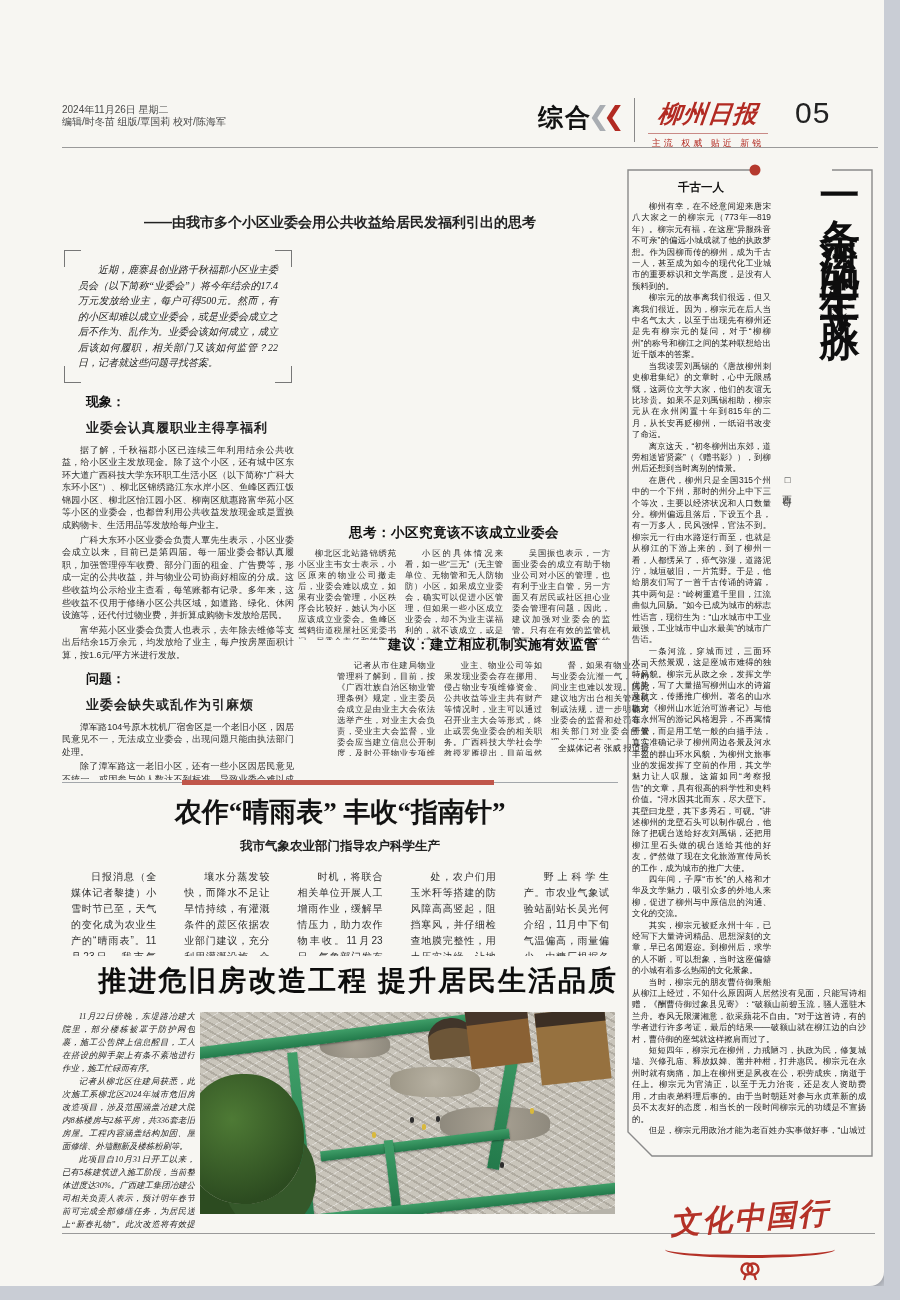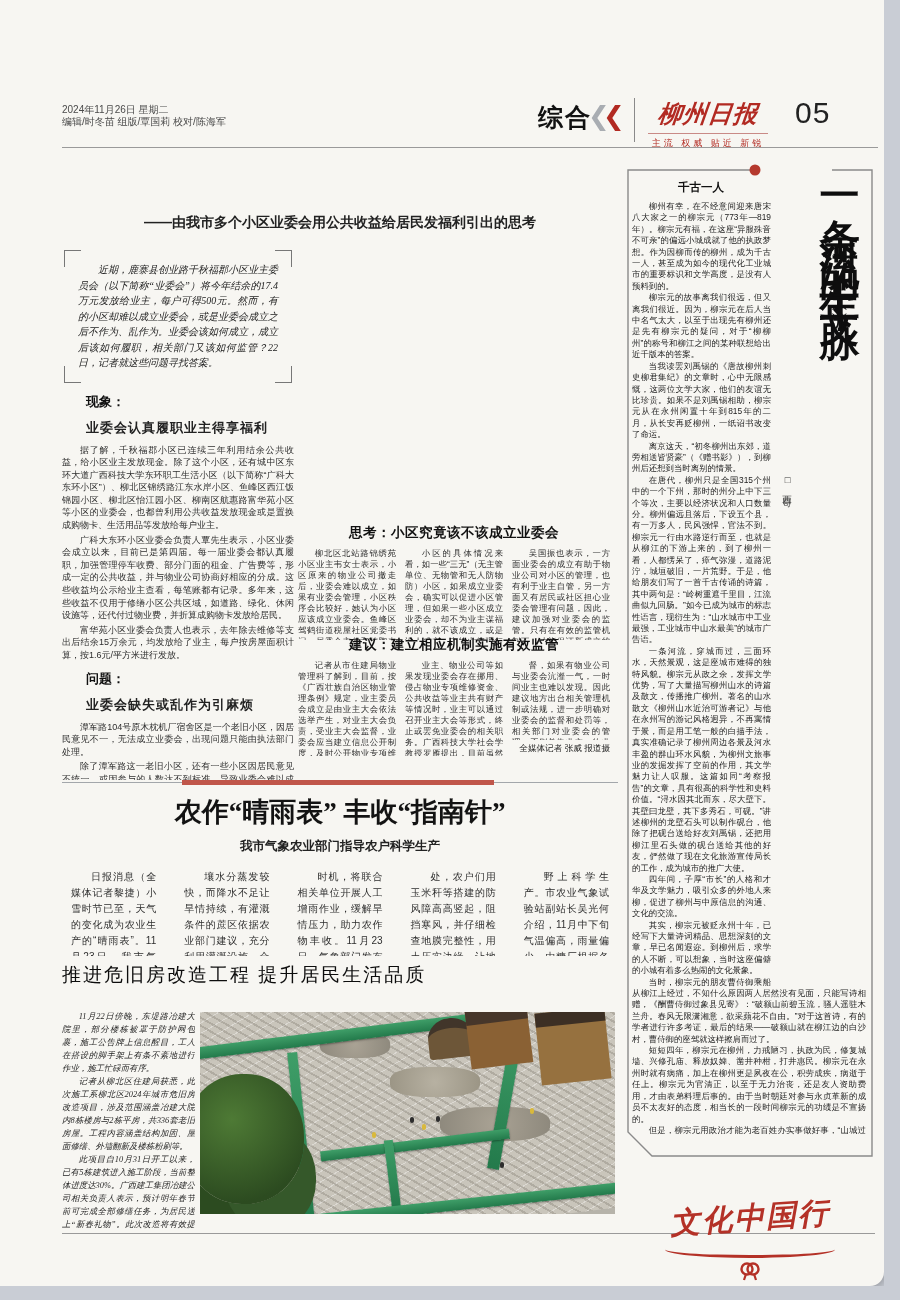--- a/index.html
+++ b/index.html
@@ -84,21 +84,21 @@
   .divider-thin{left:62px;top:782px;width:556px;height:1px;background:#a3a7ab;}
   .divider-red{left:182px;top:779.5px;width:312px;height:5px;background:#c0564a;}
   
   .a2-headline{left:62px;top:794px;width:556px;text-align:center;font-size:27px;font-weight:900;color:#131313;
                font-family:"Liberation Serif",serif;}
   .a2-subtitle{left:62px;top:838px;width:556px;text-align:center;font-size:12.5px;font-weight:bold;color:#222;}
   .a2-cols{left:62px;top:860px;width:556px;height:96px;display:flex;gap:10px;overflow:hidden;}
   .a2-cols .col{flex:1;overflow:hidden;}
   .a2p{font-size:10px;line-height:16px;text-align:justify;text-indent:2em;color:#2e2e2e;margin:9px;}
   
-  .a3-headline{left:62px;top:962px;width:556px;text-align:left;font-size:19px;font-weight:400;
+  .a3-headline{left:62px;top:962px;width:556px;text-align:right;font-size:28px;font-weight:700;
                color:#0d0d0d;letter-spacing:2px;}
   .a3-text{left:62px;top:1010px;width:133px;height:222px;overflow:hidden;}
   .a3p{font-family:"Liberation Serif",serif;font-style:italic;font-size:8.4px;line-height:13px;
        text-align:justify;text-indent:2em;color:#1f1f1f;margin:0;}
   .photo2{left:200px;top:1012px;width:415px;height:202px;overflow:hidden;background:#b6b3aa;}
   .site{position:absolute;left:-20px;top:-30px;width:460px;height:250px;transform:rotate(-7deg);
         background:#c9c5bb;
         background-image:repeating-linear-gradient(37deg,rgba(110,104,93,.28) 0 2px,rgba(255,255,255,0) 2px 7px),
                          repeating-linear-gradient(-24deg,rgba(255,255,255,.35) 0 1px,rgba(0,0,0,0) 1px 9px);}
   .fence{position:absolute;background:linear-gradient(180deg,#3f9e68,#237a4b);box-shadow:0 1px 2px rgba(0,0,0,.35);}
@@ -198,21 +198,21 @@
         </div>
       <div class="col">
           <p class="small-p">小区的具体情况来看，如一些“三无”（无主管单位、无物管和无人防物防）小区，如果成立业委会，确实可以促进小区管理，但如果一些小区成立业委会，却不为业主谋福利的，就不该成立，或是没人成立。市物业管理行业协会秘书长</p>
         </div>
       <div class="col">
           <p class="small-p">吴国振也表示，一方面业委会的成立有助于物业公司对小区的管理，也有利于业主自管，另一方面又有居民或社区担心业委会管理有问题，因此，建议加强对业委会的监管。只有在有效的监管机制下，才能保证新成立的业委会不会乱作为。</p>
         </div>
     </div>
   </div>
 
-  <div class="abs mid-sec" style="top:636px;">
+  <div class="abs mid-sec" style="top:636px;margin-left:39px;">
     <div class="mid-head">建议：建立相应机制实施有效监管</div>
     <div class="cols" style="height:96px;">
       <div class="col">
           <p class="small-p">记者从市住建局物业管理科了解到，目前，按《广西壮族自治区物业管理条例》规定，业主委员会成立是由业主大会依法选举产生，对业主大会负责，受业主大会监督，业委会应当建立信息公开制度，及时公开物业专项维修资金的筹集、使用、收益情况，物业共用部位、共用设施设备的经营收益及其分配、使用等信息。</p>
         </div>
       <div class="col">
           <p class="small-p">业主、物业公司等如果发现业委会存在挪用、侵占物业专项维修资金、公共收益等业主共有财产等情况时，业主可以通过召开业主大会等形式，终止或罢免业委会的相关职务。广西科技大学社会学教授罗雁提出，目前虽然有相关条例可以参照进行监管，但在实际操作中，如日常公共收益等，业主及物业公司等均难以进行实际的监</p>
         </div>
       <div class="col">
         <p class="small-p" style="max-height:80px;overflow:hidden;">督，如果有物业公司与业委会沆瀣一气，一时间业主也难以发现。因此建议地方出台相关管理机制或法规，进一步明确对业委会的监督和处罚等，相关部门对业委会的管理，否则单靠业主、物业公司监督，可能会存在一定的漏洞，以维护小区业主的合法权益。</p>

